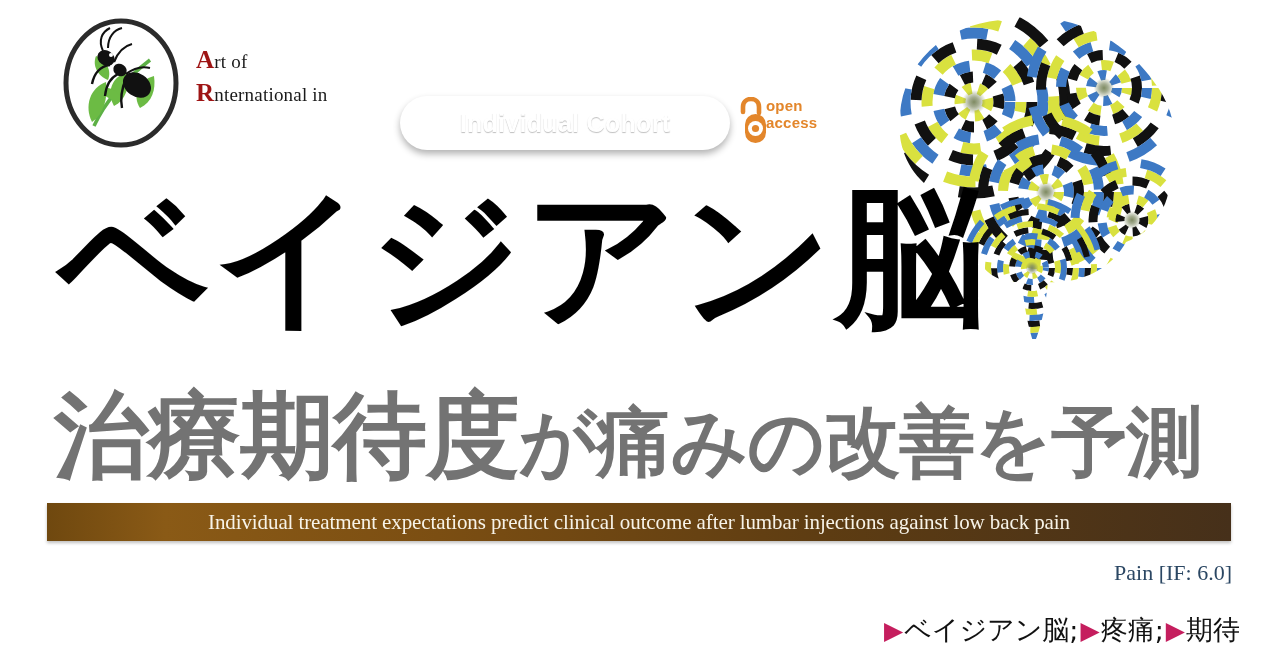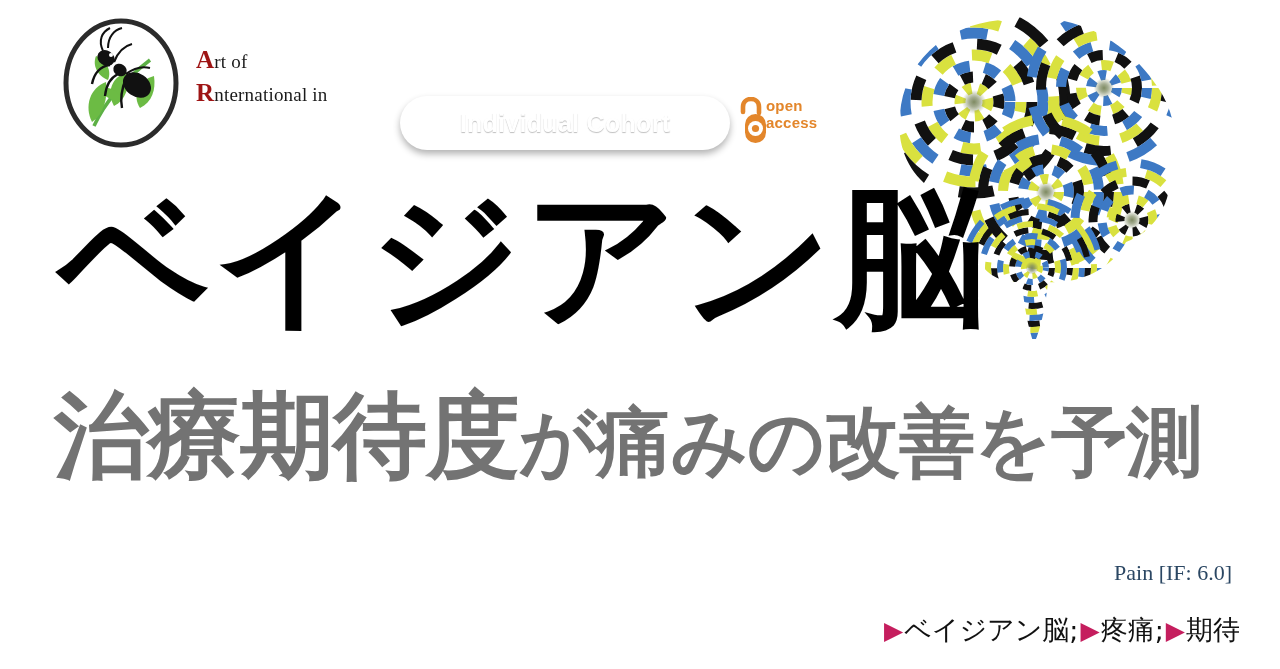--- a/index.html
+++ b/index.html
@@ -346,20 +346,23 @@
       </g>
     </svg>
   </div>
 
   <div id="headline-main">ベイジアン脳</div>
 
   <div id="headline-sub">
     <span class="big">治療期待度</span><span class="small">が痛みの改善を予測</span>
   </div>
 
+  <div id="banner">
+    <div id="banner-text">Individual treatment expectations predict clinical outcome after lumbar injections against low back pain</div>
+  </div>
 
   <div id="journal">Pain [IF: 6.0]</div>
 
   <div id="keywords">
     <span class="kw-item">
       <span class="tri">▶</span>
         <span>ベイジアン脳</span>
         <span class="sep">;</span>
     </span>
     <span class="kw-item">

